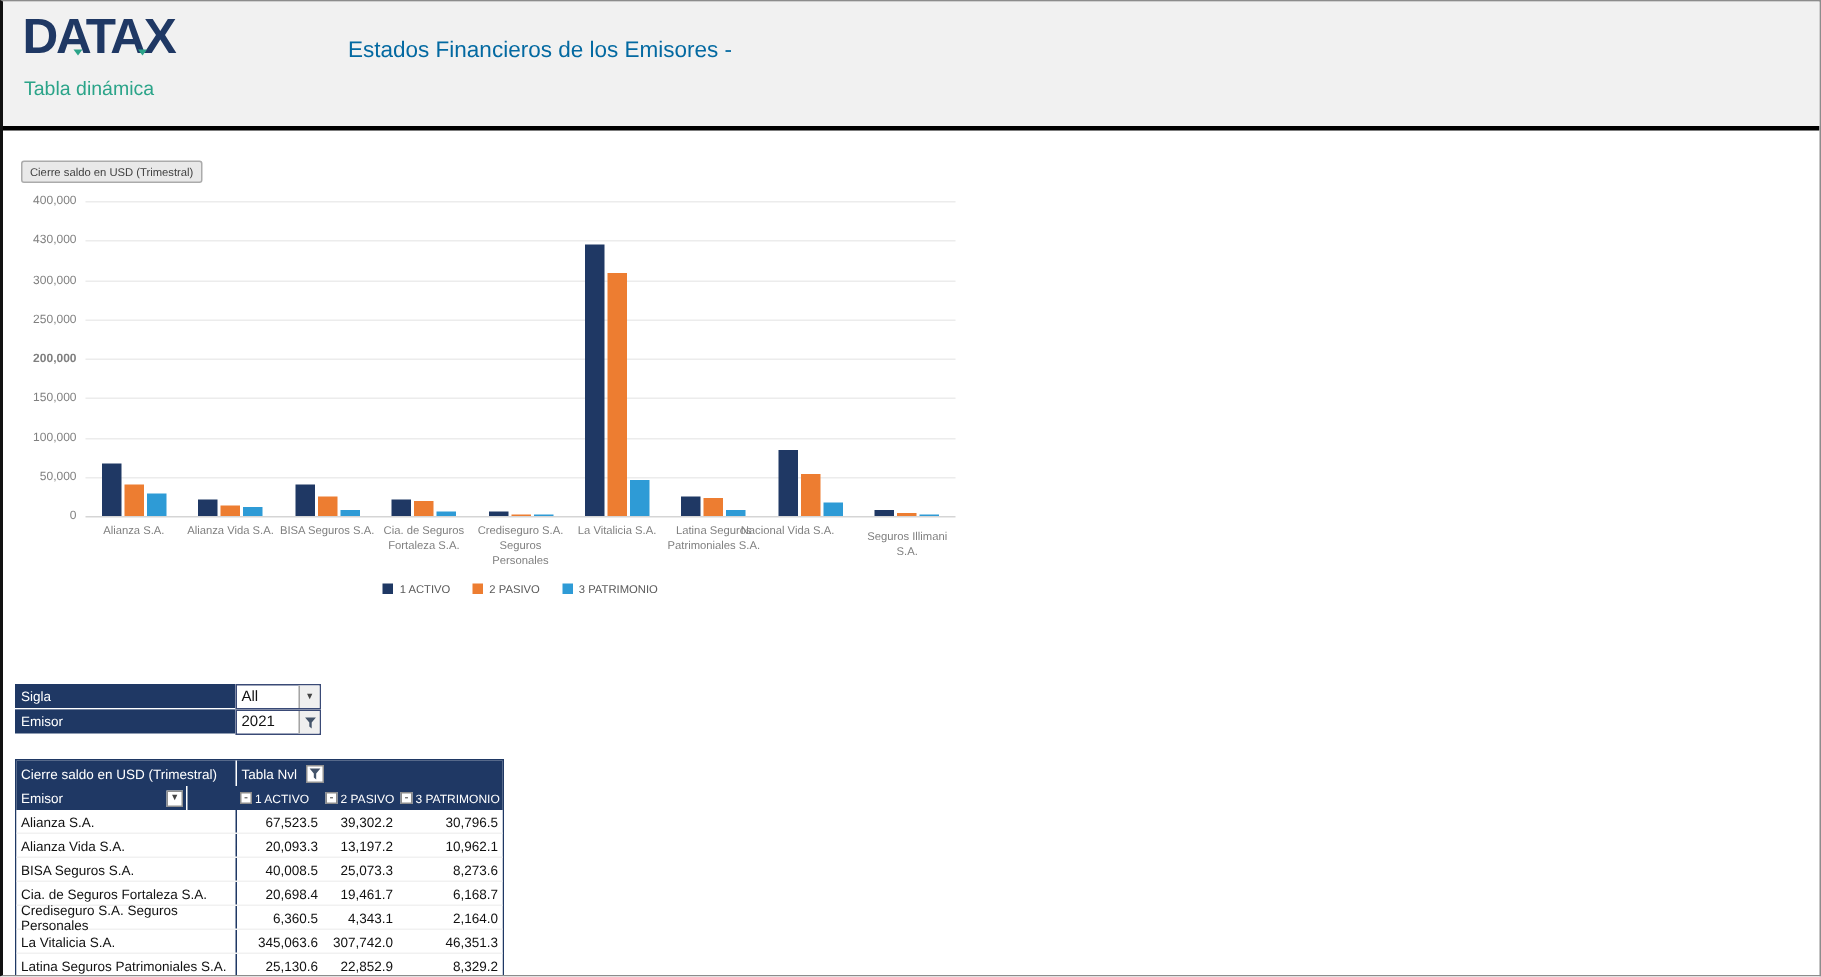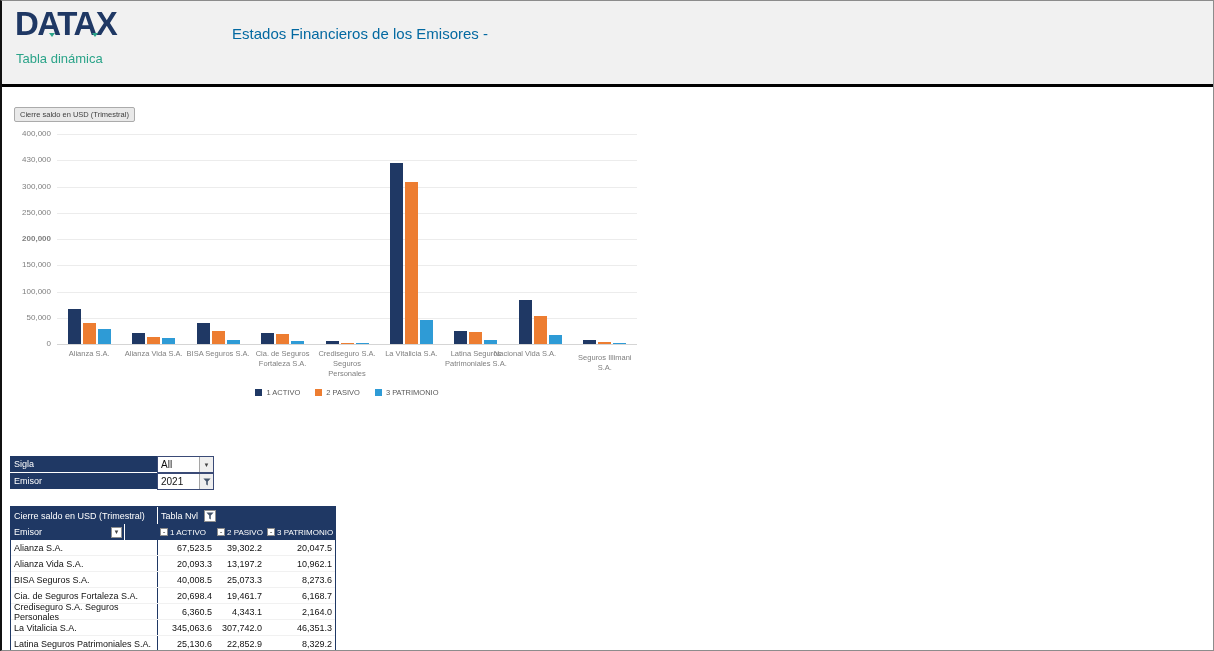--- a/index.html
+++ b/index.html
@@ -209,21 +209,21 @@
             <span class="collapse-box">-</span>
             <span>3 PATRIMONIO</span>
           </div>
         </div>
     </div>
     <div id="pivot-body" class="p-body">
         <div class="p-row p-d">
           <div class="p-c1">Alianza S.A.</div>
           <div class="p-num p-col2">67,523.5</div>
           <div class="p-num p-col3">39,302.2</div>
-          <div class="p-num p-col4">20,047.5</div>
+          <div class="p-num p-col4">30,796.5</div>
         </div>
         <div class="p-row p-d">
           <div class="p-c1">Alianza Vida S.A.</div>
           <div class="p-num p-col2">20,093.3</div>
           <div class="p-num p-col3">13,197.2</div>
           <div class="p-num p-col4">10,962.1</div>
         </div>
         <div class="p-row p-d">
           <div class="p-c1">BISA Seguros S.A.</div>
           <div class="p-num p-col2">40,008.5</div>

